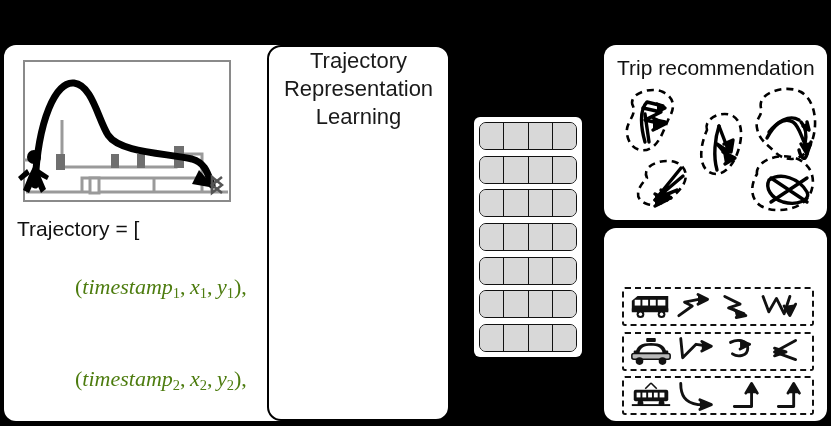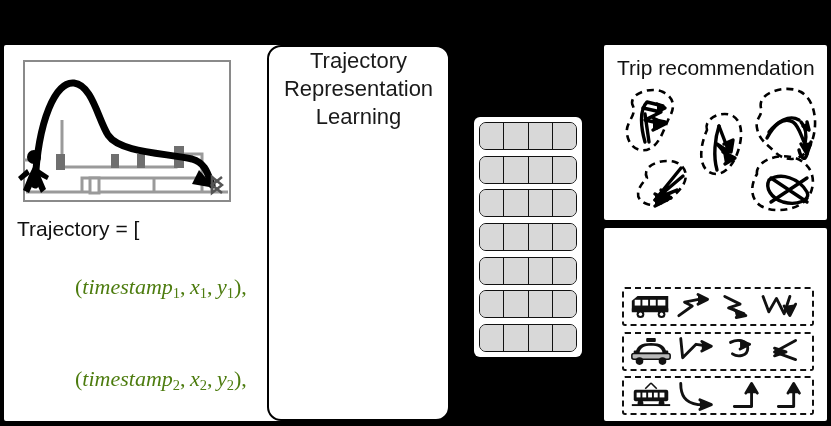--- a/index.html
+++ b/index.html
@@ -23,21 +23,21 @@
   }
 
   
   .panel {
     position: absolute;
     background: #ffffff;
     box-sizing: border-box;
   }
   .panel-dashed {
     border: 3px dashed #ffffff;
-    border-radius: 2px;
+    border-radius: 12px;
     background: #ffffff;
   }
   .panel-rounded {
     border: 2px solid #000000;
     border-radius: 14px;
     background: #ffffff;
   }
 
   
   #input-panel {

